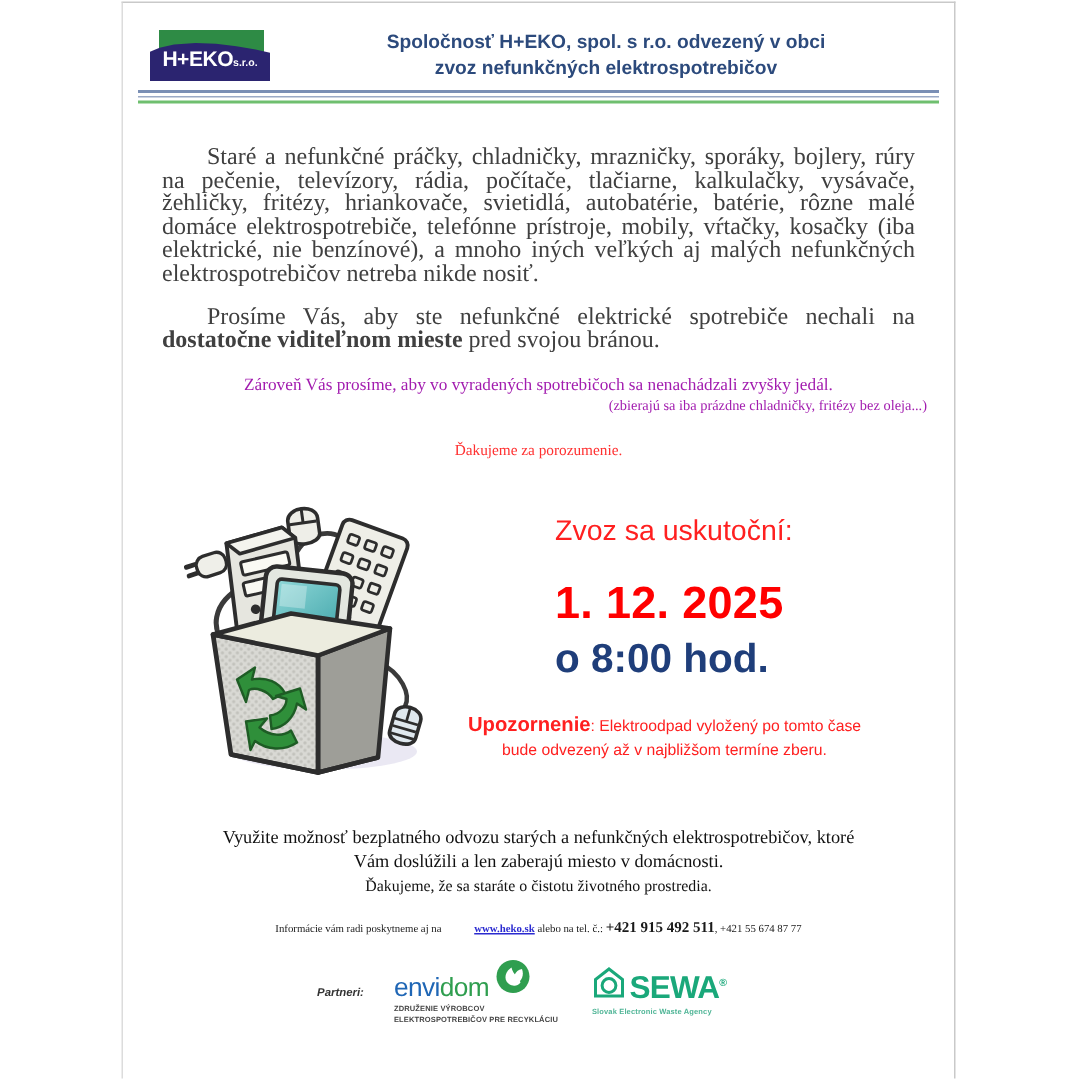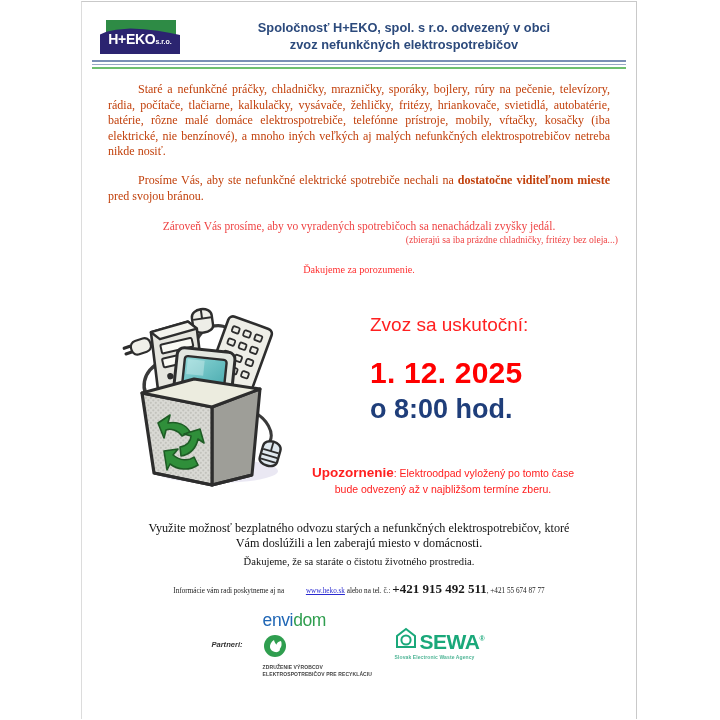--- a/index.html
+++ b/index.html
@@ -102,40 +102,40 @@
     margin-bottom: 2px;
   }
   .rule-green {
     height: 2px;
     background: #6fbf6f;
   }
 
   
   .body-text {
     padding: 0 26px;
-    margin-top: 13px;
-    font-size: 12px;
+    margin-top: 28px;
+    font-size: 16px;
     line-height: 15.6px;
     text-align: justify;
-    color: #c2410c;
+    color: #404040;
   }
   .body-text p {
     margin: 0 0 13px 0;
     text-indent: 30px;
   }
   .body-text p.last {
     margin-bottom: 0;
   }
   .body-text b {
     font-weight: bold;
   }
 
   
   .red-note {
-    color: #ef4444;
+    color: #a21caf;
     text-align: center;
     margin-top: 15px;
     padding: 0 18px;
   }
   .red-note .l1 {
     font-size: 11.5px;
     line-height: 14px;
   }
   .red-note .l2 {
     font-size: 9.6px;
@@ -188,21 +188,21 @@
   .announce .time {
     color: #1f3e7a;
     font-size: 27px;
     font-weight: bold;
     line-height: 33px;
     margin-top: 2px;
   }
   .warn {
     position: absolute;
     left: 196px;
-    top: 172px;
+    top: 152px;
     width: 330px;
     font-family: "Liberation Sans", sans-serif;
     color: #ff2020;
     font-size: 10.5px;
     line-height: 16px;
     text-align: center;
   }
   .warn .big {
     font-size: 13.5px;
     font-weight: bold;
@@ -226,26 +226,26 @@
   .footer-info {
     margin-top: 16px;
     text-align: center;
     font-size: 7.2px;
     color: #1a1a1a;
     line-height: 11px;
   }
   .footer-info a {
     color: #2a2ad0;
     text-decoration: underline;
-    font-weight: normal;
+    font-weight: bold;
     margin-left: 20px;
   }
   .footer-info .tel {
     font-weight: bold;
-    font-size: 13px;
+    font-size: 10px;
   }
 
   
   .partners {
     margin-top: 14px;
     display: flex;
     align-items: center;
     justify-content: center;
     gap: 14px;
   }
@@ -255,23 +255,22 @@
     font-weight: bold;
     font-size: 7.6px;
     color: #333333;
     margin-right: 6px;
   }
   .envidom {
     width: 118px;
   }
   .envidom-top {
     display: flex;
-    align-items: flex-start;
+    align-items: flex-end;
     gap: 4px;
-    flex-direction: column;
   }
   .envidom-word {
     font-family: "Liberation Sans", sans-serif;
     font-size: 17.5px;
     letter-spacing: -0.4px;
     line-height: 19px;
   }
   .envidom-word .envi { color: #1f66b5; }
   .envidom-word .dom { color: #2f9e4f; }
   .envidom-sub {

